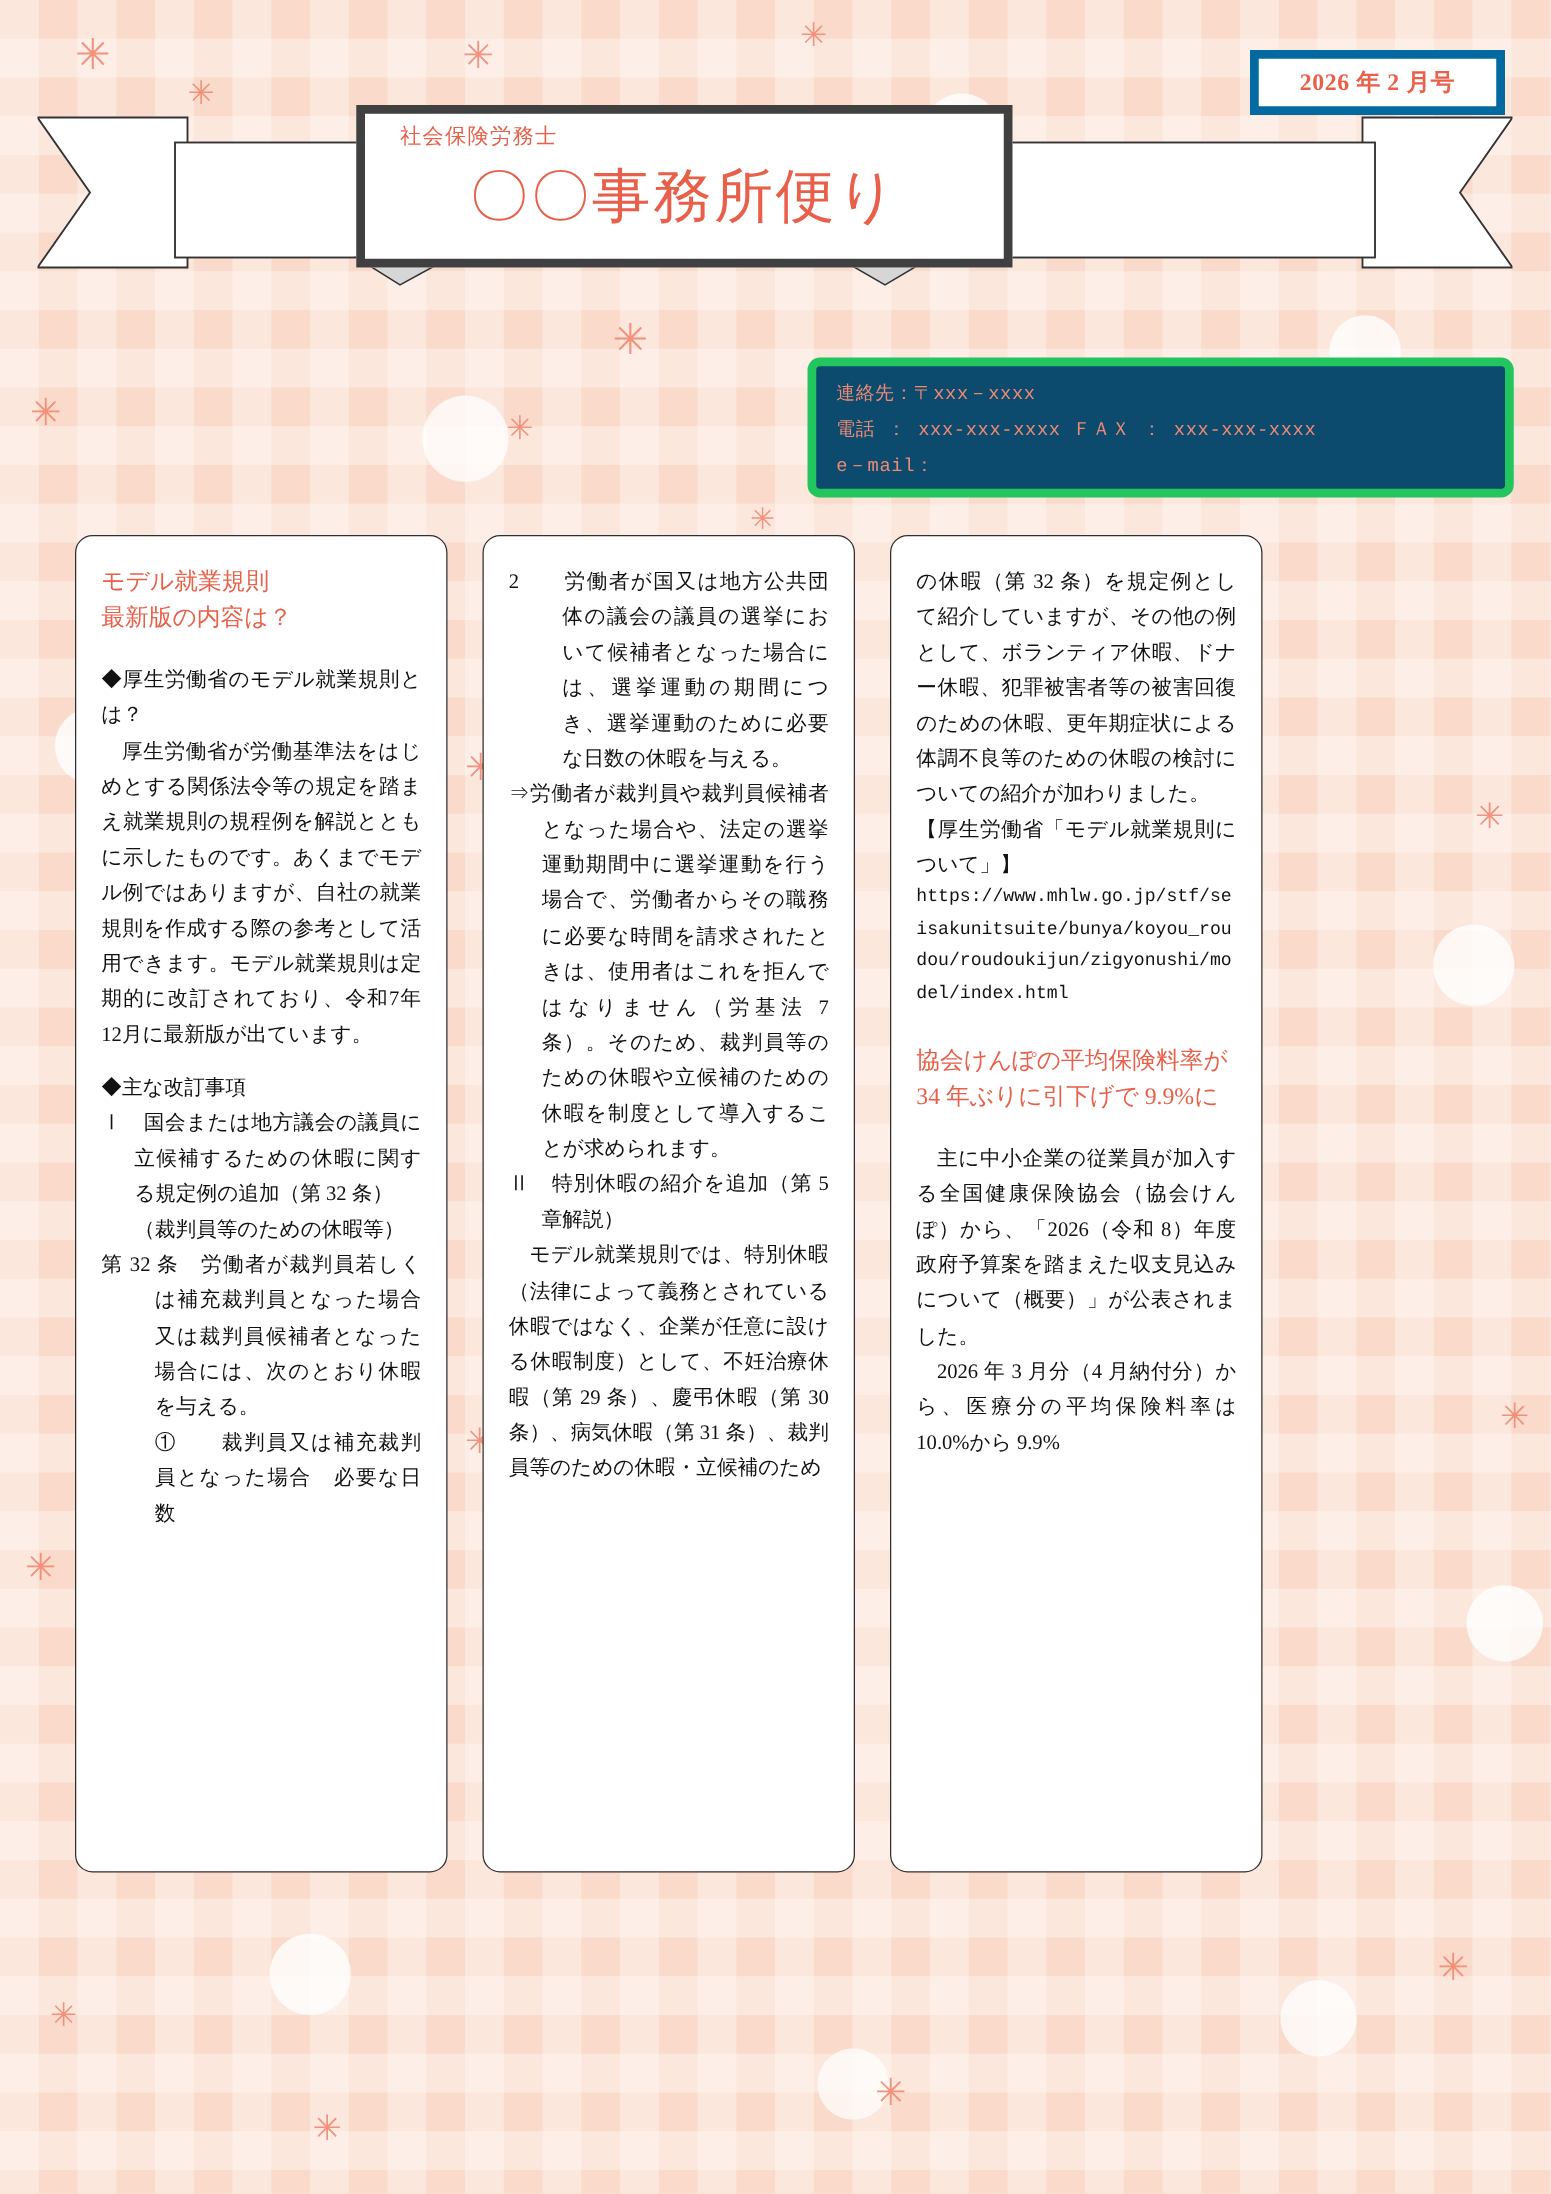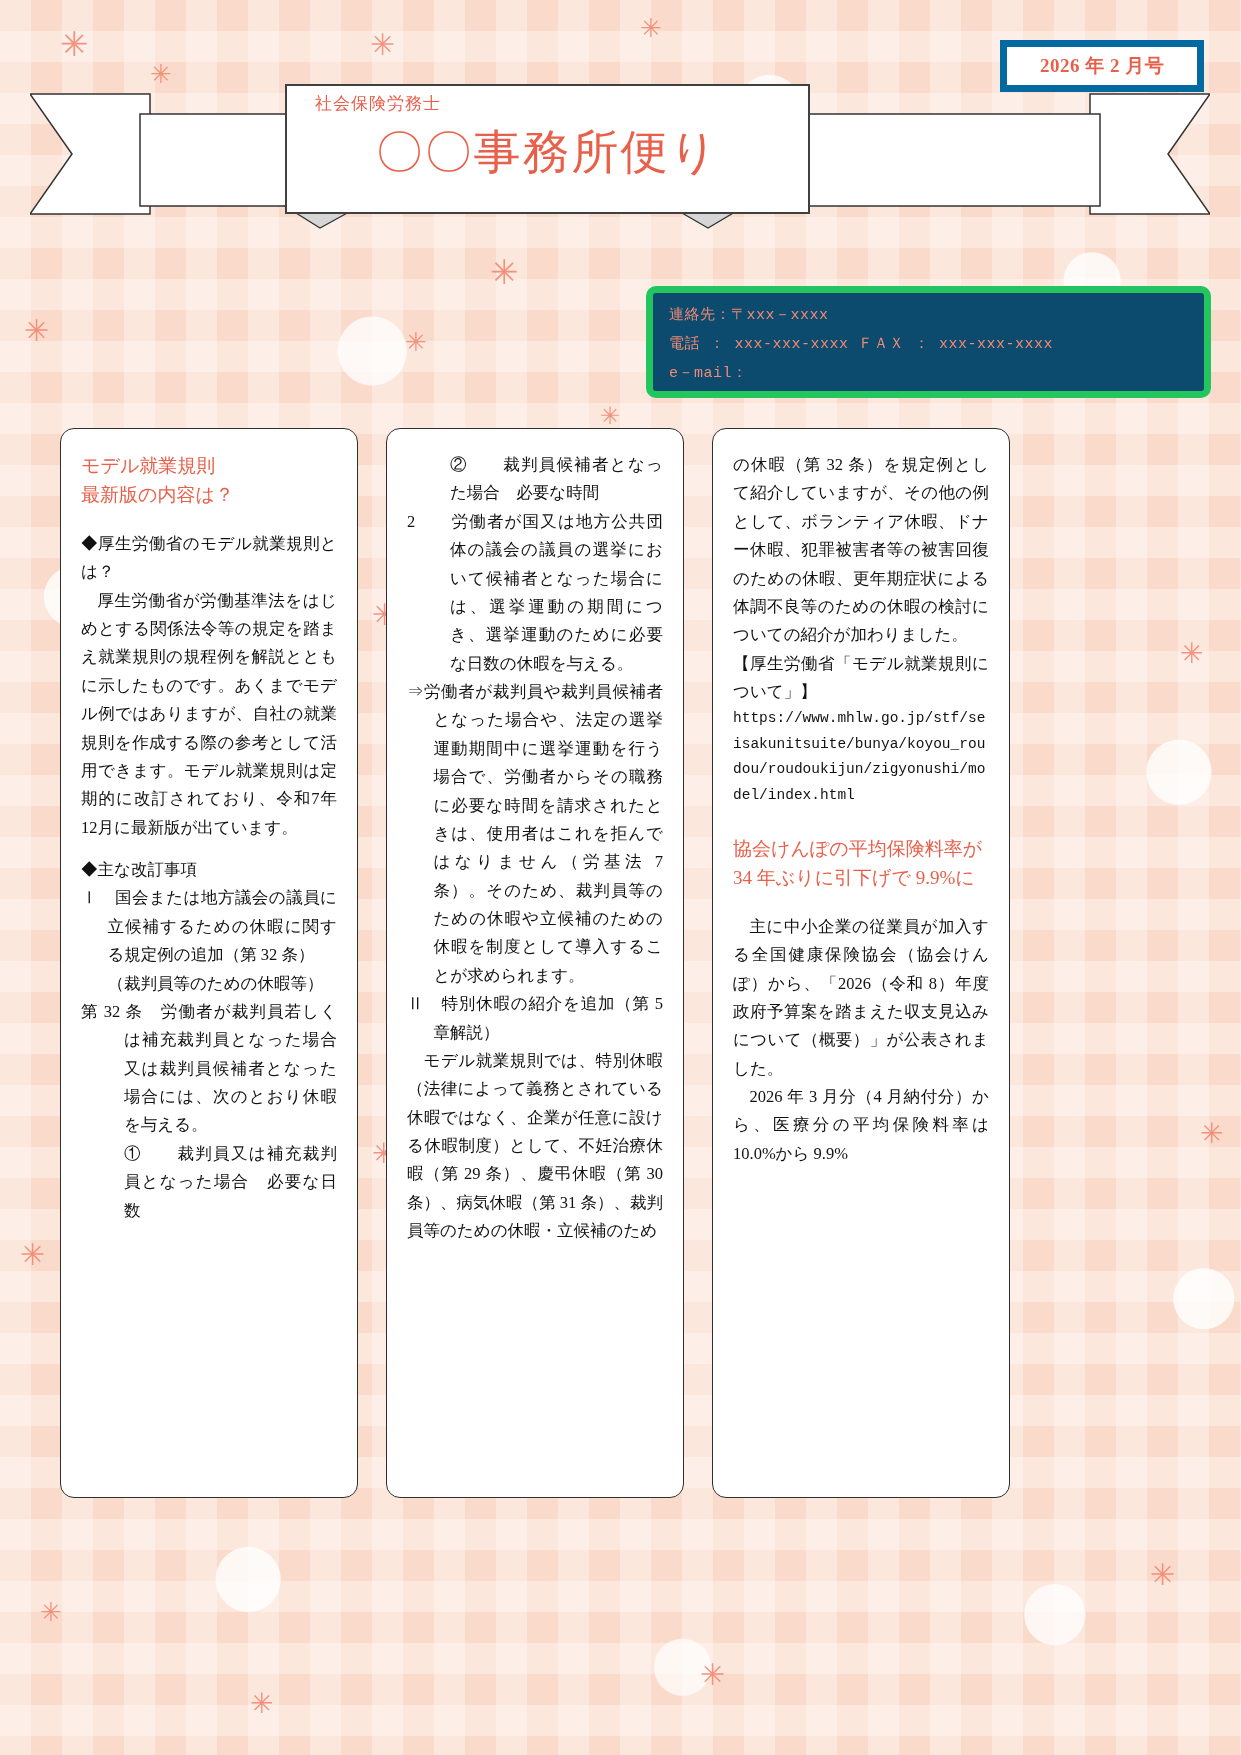--- a/index.html
+++ b/index.html
@@ -83,21 +83,21 @@
     z-index:4;
   }
   #ribbon svg{display:block;}
   #title-box{
     position:absolute;
     left: 285px;
     top: 84px;
     width: 525px;
     height: 130px;
     background:#fff;
-    border:2px solid #404040;
+    border:7px solid #404040;
     z-index:5;
     box-sizing:border-box;
     padding: 6px 14px 0 14px;
   }
   #sub-title{
     font-size: 17px;
     color:#e8604a;
     font-family:"Liberation Sans", sans-serif;
     letter-spacing: 1px;
     padding-left: 14px;
@@ -244,21 +244,20 @@
     <p class="body indent">厚生労働省が労働基準法をはじめとする関係法令等の規定を踏まえ就業規則の規程例を解説とともに示したものです。あくまでモデル例ではありますが、自社の就業規則を作成する際の参考として活用できます。モデル就業規則は定期的に改訂されており、令和7年12月に最新版が出ています。</p>
     <p class="body spacer"></p>
     <p class="body">◆主な改訂事項</p>
     <p class="body hang">Ⅰ　国会または地方議会の議員に立候補するための休暇に関する規定例の追加（第 32 条）</p>
     <p class="body pad1">（裁判員等のための休暇等）</p>
     <p class="body hang2">第 32 条　労働者が裁判員若しくは補充裁判員となった場合又は裁判員候補者となった場合には、次のとおり休暇を与える。</p>
     <p class="body pad2">①　　裁判員又は補充裁判員となった場合　必要な日数</p>
   </div>
 
   <div class="column">
-    <p class="body pad2">②　　裁判員候補者となった場合　必要な時間</p>
     <p class="body hang2">2　　労働者が国又は地方公共団体の議会の議員の選挙において候補者となった場合には、選挙運動の期間につき、選挙運動のために必要な日数の休暇を与える。</p>
     <p class="body hang">⇒労働者が裁判員や裁判員候補者となった場合や、法定の選挙運動期間中に選挙運動を行う場合で、労働者からその職務に必要な時間を請求されたときは、使用者はこれを拒んではなりません（労基法 7 条）。そのため、裁判員等のための休暇や立候補のための休暇を制度として導入することが求められます。</p>
     <p class="body hang">Ⅱ　特別休暇の紹介を追加（第 5 章解説）</p>
     <p class="body indent">モデル就業規則では、特別休暇（法律によって義務とされている休暇ではなく、企業が任意に設ける休暇制度）として、不妊治療休暇（第 29 条）、慶弔休暇（第 30 条）、病気休暇（第 31 条）、裁判員等のための休暇・立候補のため</p>
   </div>
 
   <div class="column">
     <p class="body">の休暇（第 32 条）を規定例として紹介していますが、その他の例として、ボランティア休暇、ドナー休暇、犯罪被害者等の被害回復のための休暇、更年期症状による体調不良等のための休暇の検討についての紹介が加わりました。</p>
     <p class="body">【厚生労働省「モデル就業規則について」】</p>
     <p class="url">https://www.mhlw.go.jp/stf/seisakunitsuite/bunya/koyou_roudou/roudoukijun/zigyonushi/model/index.html</p>

